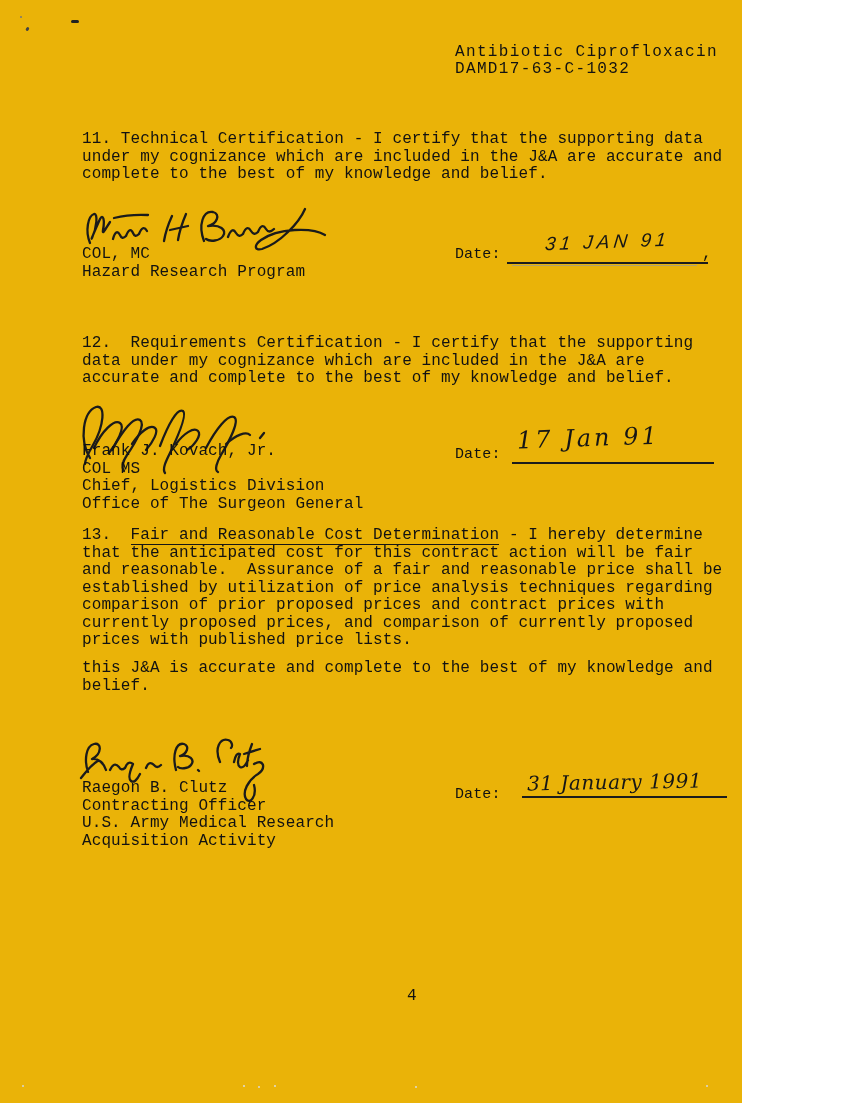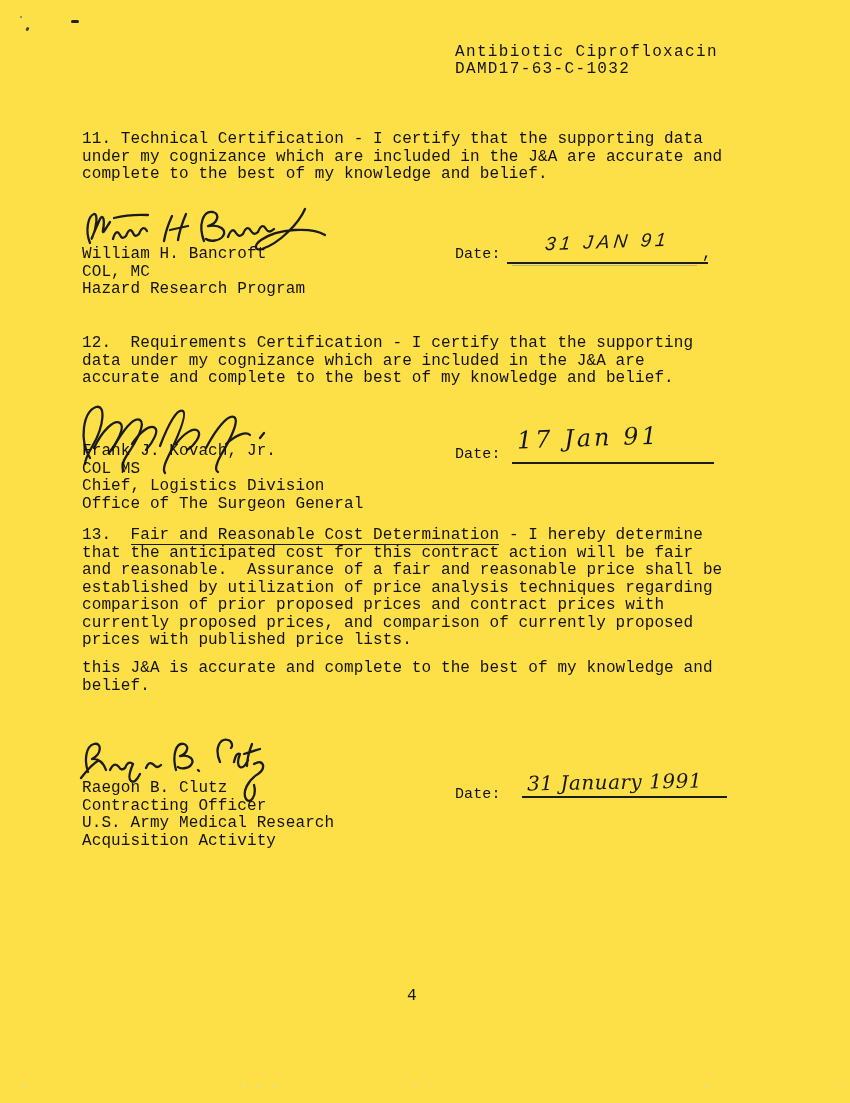--- a/index.html
+++ b/index.html
@@ -1,17 +1,17 @@
 <!DOCTYPE html>
 <html><head>
 <meta charset="utf-8">
 <style>
   html,body{margin:0;padding:0;background:#ffffff;}
   .page{
-    position:relative;width:850px;height:1103px;background:#fde047;
+    position:relative;width:742px;height:1103px;background:#eab308;
     font-family:"Liberation Mono","DejaVu Sans Mono",monospace;
     color:#121212;overflow:hidden;
   }
   .abs{position:absolute;}
   .tline{
     white-space:pre;font-size:16px;line-height:17.5px;height:17.5px;
     letter-spacing:0.1px;
   }
   .header .tline{letter-spacing:1.35px;line-height:17px;height:17px;}
   .u{border-bottom:1.6px solid #161616;}
@@ -54,21 +54,20 @@
   <svg class="sig" style="left:80px;top:203px;" width="270" height="50" viewBox="0 0 270 50" aria-label="William H Bancroft">
     <path d="M10,40 C5,28 8,13 14,11 C18,10 17,24 12,35 C10,39 16,25 20,16 C23,10 25,17 23,27 C22,33 26,25 30,19"></path>
     <path d="M33,36 q3,-11 7,-4 q2,5 6,1 q4,-10 7,-3 q2,5 6,1 q4,-10 8,-3"></path>
     <path d="M34,15 q16,-4 34,-3"></path>
     <path d="M92,13 q-6,13 -8,25 M106,11 q-6,14 -8,26 M90,27 q9,-2 18,-4"></path>
     <path d="M124,38 C118,22 123,7 133,9 C141,11 137,21 128,23 C140,21 147,27 143,33 C140,38 130,39 126,36"></path>
     <path d="M148,34 q4,-11 8,-4 q3,5 7,1 q4,-10 8,-3 q3,5 7,1 q4,-10 8,-3 q3,5 8,0"></path>
     <path d="M225,6 C219,20 200,40 182,46 C174,48 174,42 181,37 C198,25 232,24 245,32"></path>
   </svg>
   <div class="abs" style="left:82px;top:246px;">
-    <div class="tline">William H. Bancroft</div>
     <div class="tline">COL, MC</div>
     <div class="tline">Hazard Research Program</div>
   </div>
   <div class="abs date-label" style="left:455px;top:246px;">Date:</div>
   <div class="hand hand1" style="left:545px;top:231px;">31 JAN 91</div>
   <div class="dline" style="left:507px;top:262px;width:201px;"></div>
   <div class="dline-echo" style="left:512px;top:265px;width:185px;"></div>
   <div class="comma" style="left:702px;top:245px;">,</div>
 
   <div class="abs" style="left:82px;top:335px;">

